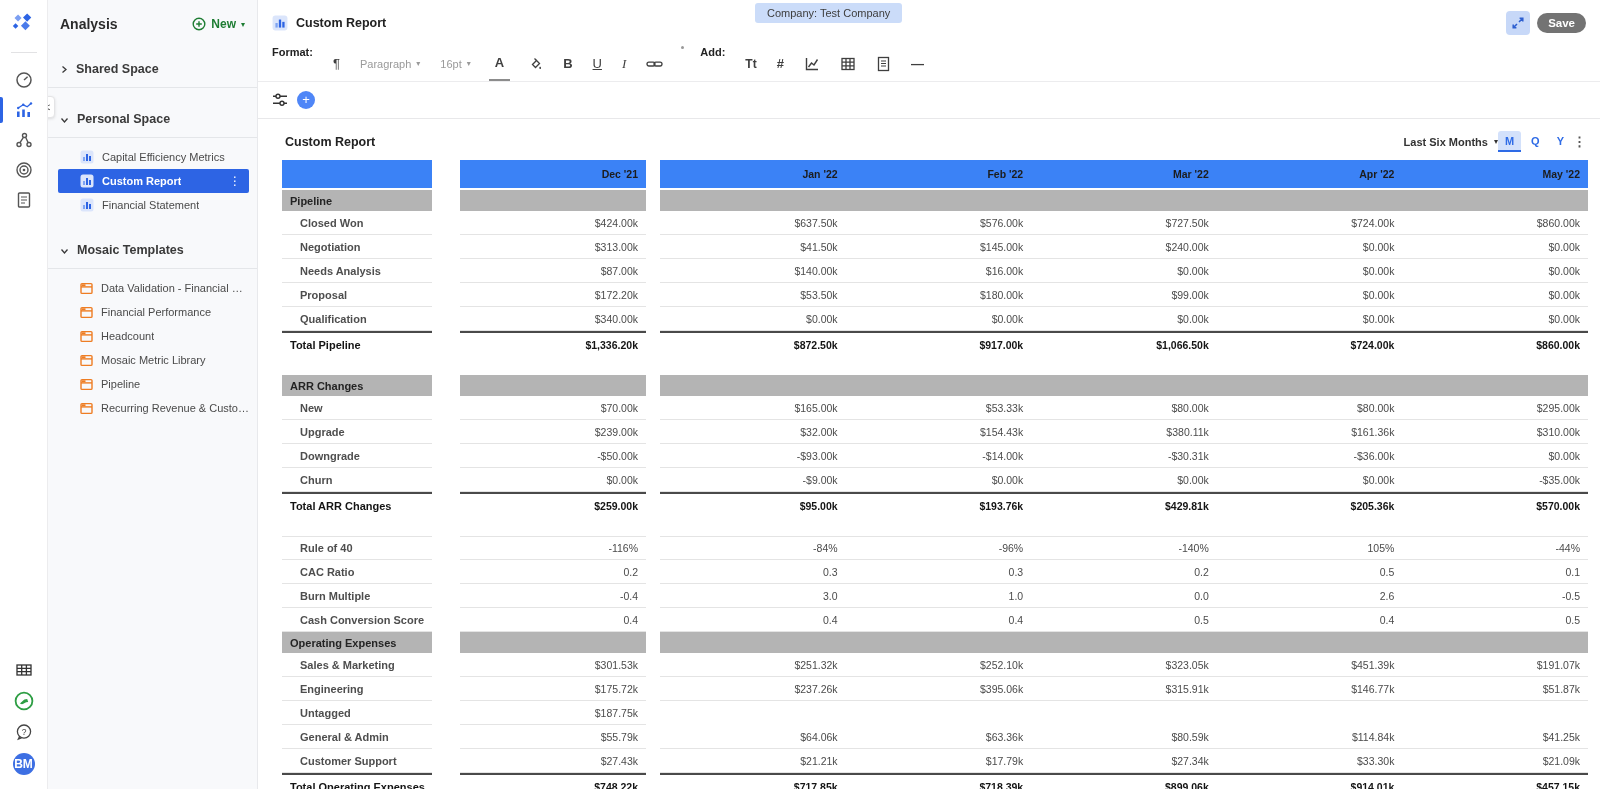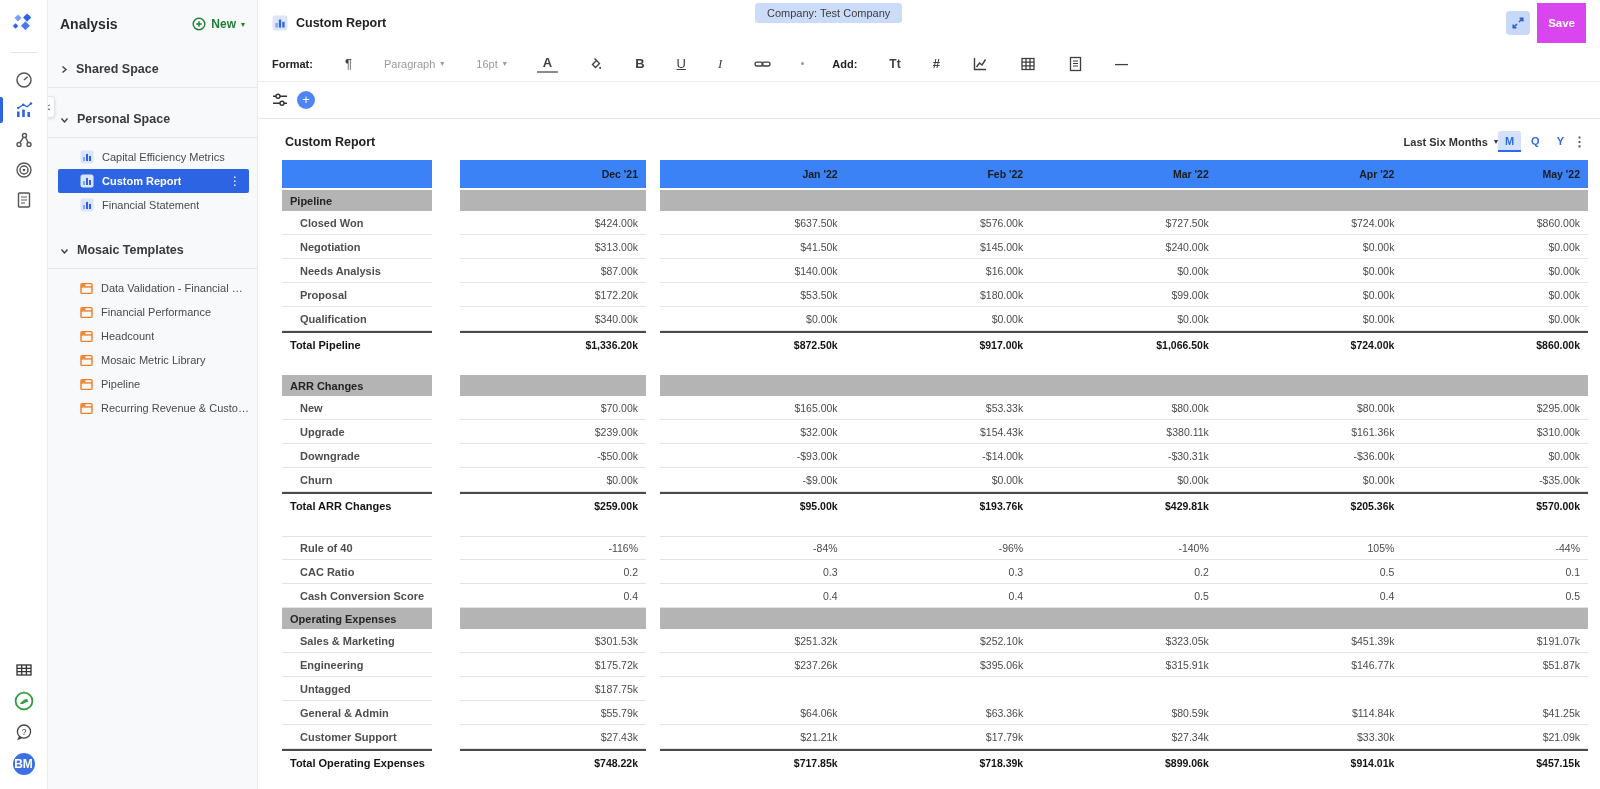--- a/index.html
+++ b/index.html
@@ -34,23 +34,23 @@
   .side-item .item-kebab { margin-left:auto; padding-right:8px; color:#fff; font-size:12px; }
 
   
   .main { flex:1; display:flex; flex-direction:column; position:relative; background:#fff; }
   .main-header { height:46px; flex:0 0 46px; display:flex; align-items:center; padding:0 14px; position:relative; }
   .report-icon-badge { width:16px; height:16px; margin-right:8px; }
   .main-title { font-size:12.5px; font-weight:700; color:#222; }
   .company-badge { position:absolute; left:497px; top:3px; background:#cbdcf9; color:#3d3d3d; font-size:11px; padding:4px 12px; border-radius:3px; cursor:pointer; }
   .header-actions { margin-left:auto; display:flex; align-items:center; gap:7px; }
   .expand-btn { width:24px; height:24px; background:#c7d8f8; border:none; border-radius:4px; display:flex; align-items:center; justify-content:center; cursor:pointer; }
-  .save-btn { height:40px; padding:0 11px; background:#d946ef; color:#fff; border:none; border-radius:0; font-size:11.5px; font-weight:700; cursor:pointer; font-family:inherit; }
-
-  .toolbar { height:36px; flex:0 0 36px; border-bottom:1px solid #ececee; display:flex; align-items:center; padding:0 14px; gap:20px; }
+  .save-btn { height:20px; padding:0 11px; background:#737373; color:#fff; border:none; border-radius:11px; font-size:11.5px; font-weight:700; cursor:pointer; font-family:inherit; }
+
+  .toolbar { height:36px; flex:0 0 36px; border-bottom:1px solid #ececee; display:flex; padding:0 14px; gap:8px; }
   .tb-label { font-size:11px; font-weight:700; color:#222; margin-right:6px; }
   .tb-btn { background:none; border:none; cursor:pointer; color:#3f3f3f; font-size:13px; padding:2px 6px; display:flex; align-items:center; font-family:inherit; }
   .tb-drop { color:#9a9a9a; font-size:11px; gap:5px; }
   .tb-drop .caret { font-size:8px; color:#9a9a9a; }
   .tb-A { font-weight:600; border-bottom:2px solid #8c8c8c; padding-bottom:0; margin:0 4px; line-height:1.1; }
   .tb-b { font-weight:700; }
   .tb-u { text-decoration:underline; }
   .tb-i { font-style:italic; font-family:"Liberation Serif",serif; }
   .tb-tt { font-size:12px; font-weight:600; }
   .tb-hash { font-size:13px; font-weight:600; }
@@ -627,20 +627,33 @@
             <div class="tb-gapB"></div>
             <div class="blk tb-months">
               <div class="mc">0.3</div>
               <div class="mc">0.3</div>
               <div class="mc">0.2</div>
               <div class="mc">0.5</div>
               <div class="mc">0.1</div>
             </div>
           </div>
           <div class="t-row t-data">
+            <div class="blk tb-label">Burn Multiple</div>
+            <div class="tb-gapA"></div>
+            <div class="blk tb-dec">-0.4</div>
+            <div class="tb-gapB"></div>
+            <div class="blk tb-months">
+              <div class="mc">3.0</div>
+              <div class="mc">1.0</div>
+              <div class="mc">0.0</div>
+              <div class="mc">2.6</div>
+              <div class="mc">-0.5</div>
+            </div>
+          </div>
+          <div class="t-row t-data">
             <div class="blk tb-label">Cash Conversion Score</div>
             <div class="tb-gapA"></div>
             <div class="blk tb-dec">0.4</div>
             <div class="tb-gapB"></div>
             <div class="blk tb-months">
               <div class="mc">0.4</div>
               <div class="mc">0.4</div>
               <div class="mc">0.5</div>
               <div class="mc">0.4</div>
               <div class="mc">0.5</div>

